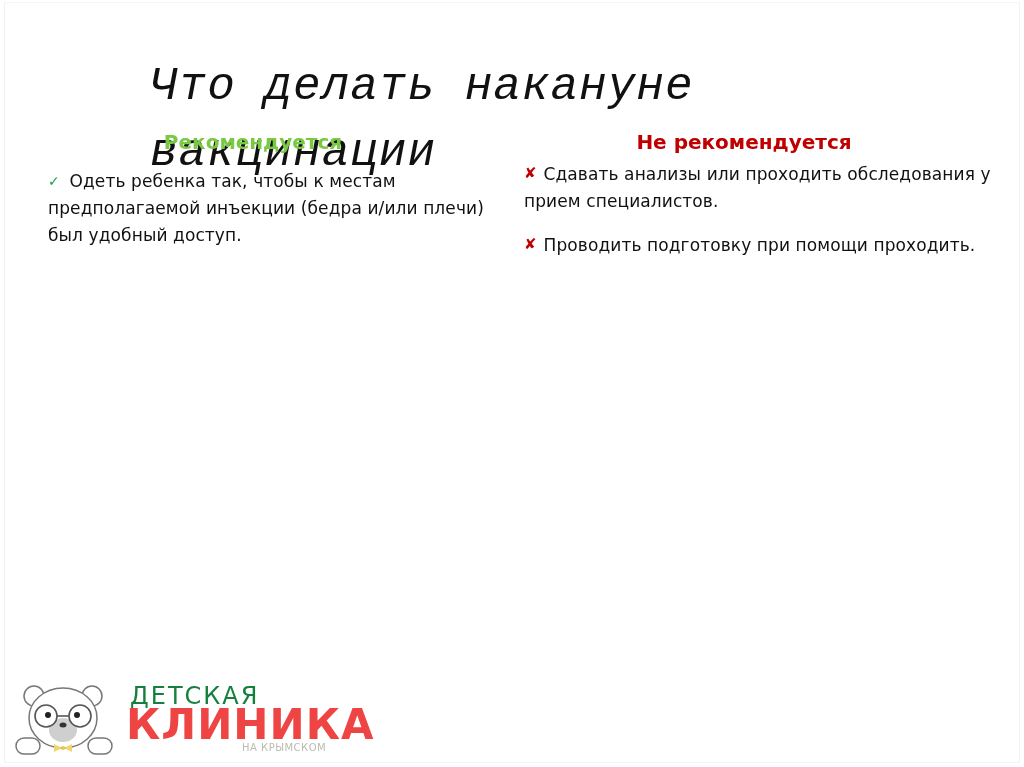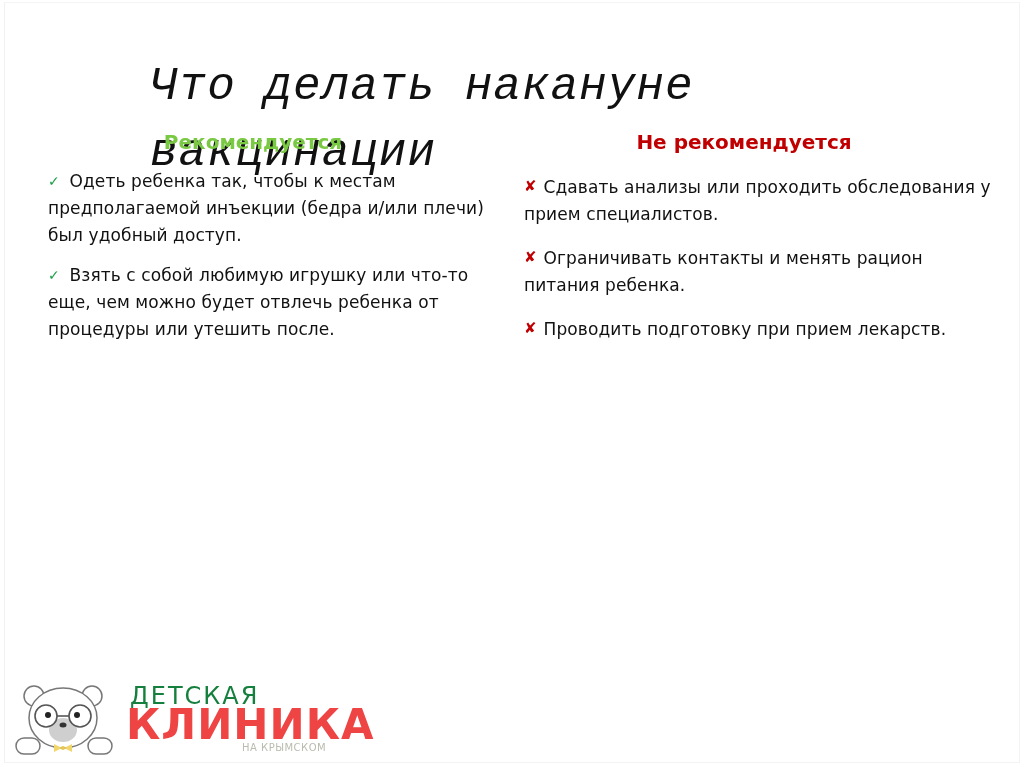--- a/index.html
+++ b/index.html
@@ -16,21 +16,21 @@
       font-family: Liberation Mono, monospace; font-style: italic;
       font-size: 46px; letter-spacing: 1px; color: #111; line-height: 66px;
     }
     .col { position: absolute; top: 128px; }
     .col-left { left: 48px; width: 450px; }
     .col-right { left: 524px; width: 470px; }
     .col-heading {
       text-align: center; font-weight: bold; font-size: 20px; line-height: 28px; margin-bottom: 12px;
     }
     .col-left .col-heading { color: #7ac943; padding-right: 40px; }
-    .col-right .col-heading { color: #c00000; padding-right: 30px; margin-bottom: 17px; }
+    .col-right .col-heading { color: #c00000; padding-right: 30px; margin-bottom: 4px; }
     .item {
       font-size: 17px; line-height: 27px; color: #111; margin-bottom: 13px; letter-spacing: 0.1px;
     }
     .col-right .item { margin-bottom: 16px; }
     .mark { display: inline-block; width: 16px; font-size: 14px; vertical-align: 1px; }
     .mark.check { color: #1ea04c; }
     .mark.cross { color: #c00000; font-weight: bold; font-size: 15px; vertical-align: 2px; width: 14px; }
     .logo { position: absolute; left: 14px; top: 678px; width: 330px; height: 80px; }
     .bear { position: absolute; left: 0; top: 0; width: 100px; height: 80px; }
     .logo-top {
@@ -49,39 +49,31 @@
 <div class="slide-frame"></div>
 
 <div class="title">Что делать накануне вакцинации</div>
 
 <div class="col col-left">
   <div class="col-heading">Рекомендуется</div>
   <div class="item">
     <span class="mark check">✓</span>
     <span>Одеть ребенка так, чтобы к местам предполагаемой инъекции (бедра и/или плечи) был удобный доступ.</span>
   </div>
-  <div class="item">
-    <span class="mark check">✓</span>
-    <span>Взять с собой любимую игрушку или что-то еще, чем можно будет отвлечь ребенка от процедуры или утешить после.</span>
-  </div>
 </div>
 
 <div class="col col-right">
   <div class="col-heading">Не рекомендуется</div>
   <div class="item">
     <span class="mark cross">✘</span>
     <span>Сдавать анализы или проходить обследования у прием специалистов.</span>
   </div>
   <div class="item">
     <span class="mark cross">✘</span>
-    <span>Ограничивать контакты и менять рацион питания ребенка.</span>
-  </div>
-  <div class="item">
-    <span class="mark cross">✘</span>
-    <span>Проводить подготовку при прием лекарств.</span>
+    <span>Проводить подготовку при помощи проходить.</span>
   </div>
 </div>
 
 <div class="logo">
   <svg class="bear" viewBox="0 0 100 80">
 
     <circle cx="20" cy="18" r="10" fill="#fff" stroke="#777" stroke-width="1.5"></circle>
     <circle cx="78" cy="18" r="10" fill="#fff" stroke="#777" stroke-width="1.5"></circle>
 
     <ellipse cx="49" cy="40" rx="34" ry="30" fill="#fff" stroke="#777" stroke-width="1.5"></ellipse>

